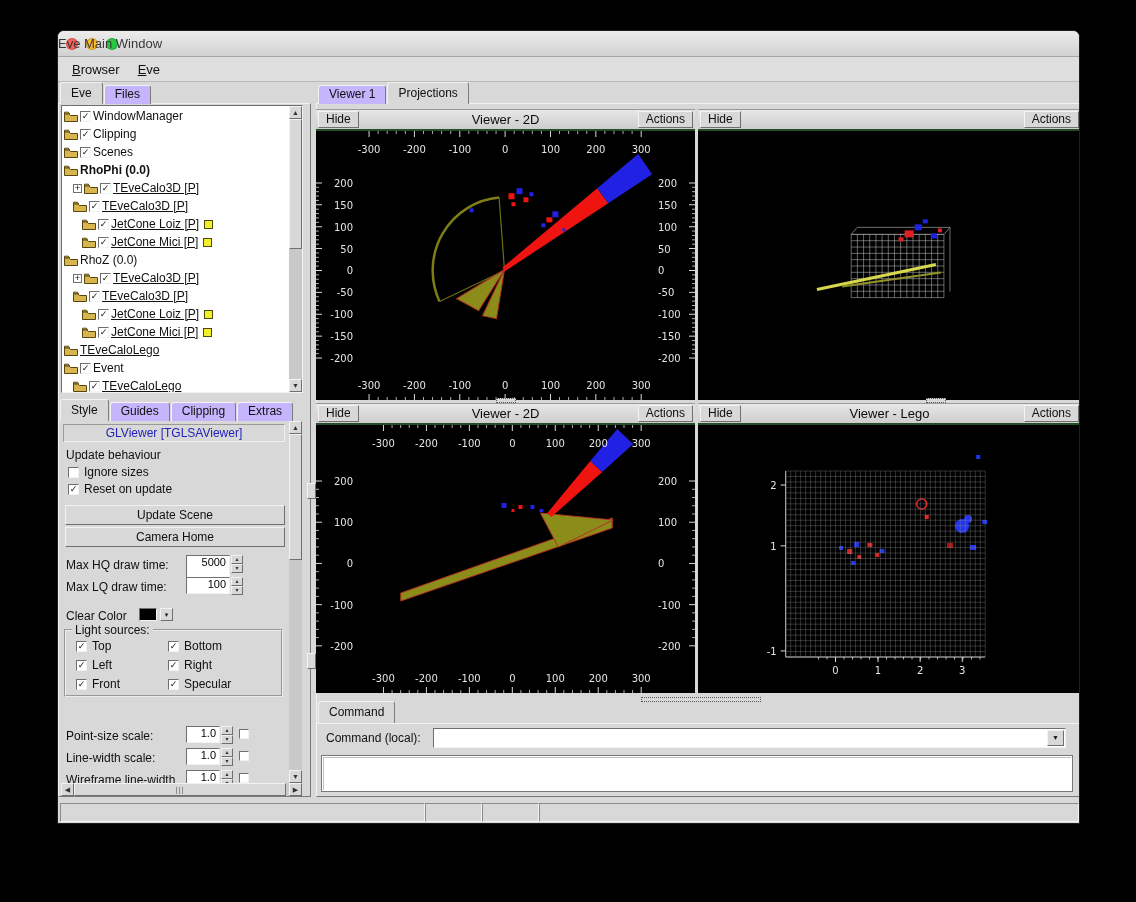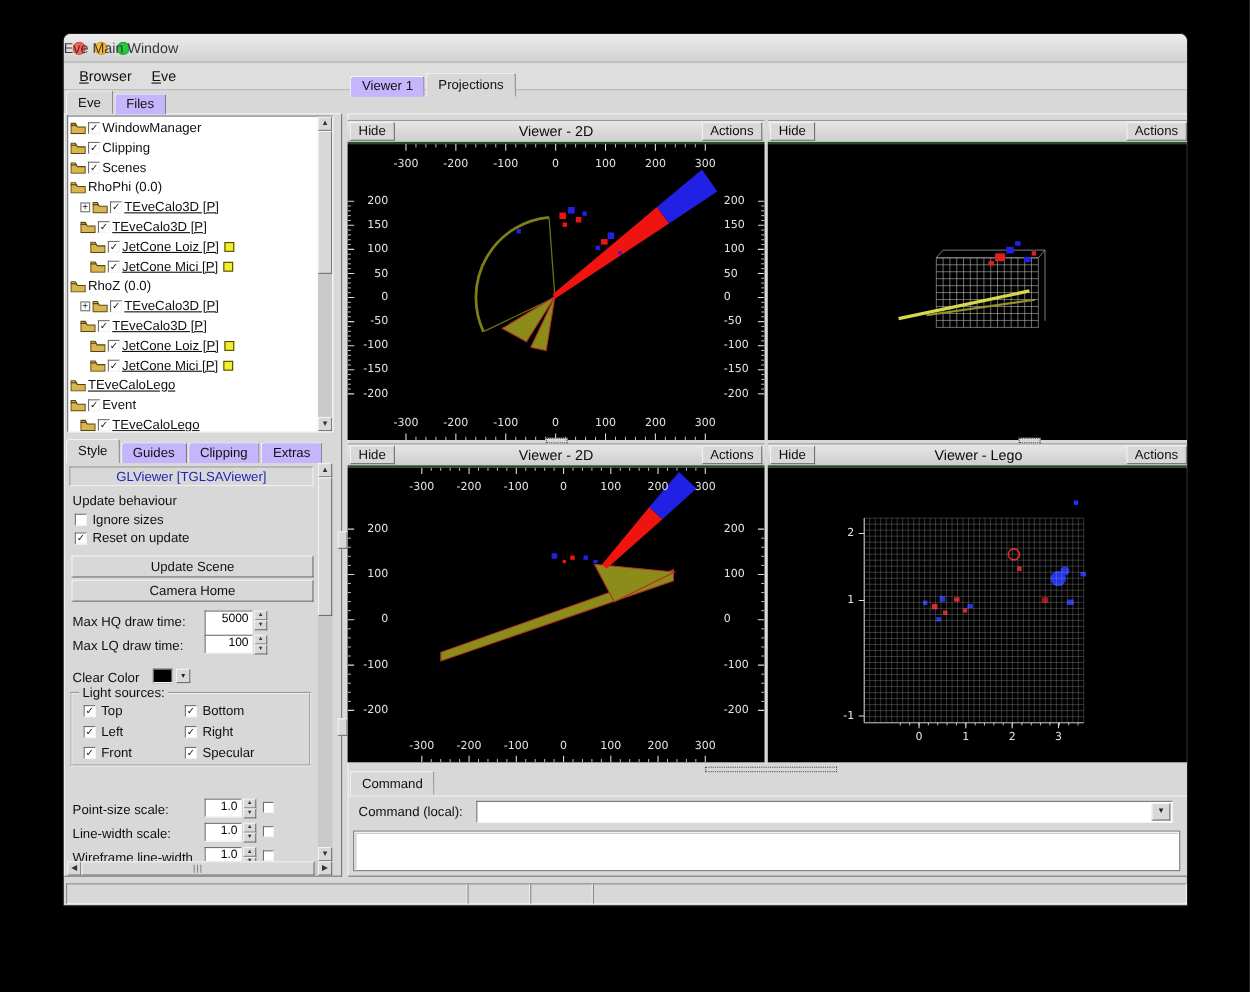--- a/index.html
+++ b/index.html
@@ -12,21 +12,21 @@
   .tl.y{left:28px;background:var(--tl-yellow,#febc2e)}
   .tl.g{left:48px;background:var(--tl-green,#28c840)}
   .menubar{position:absolute;left:0;top:26px;right:0;height:25px;background:#dedede;border-bottom:1px solid #b9b9b9;display:flex;align-items:center;padding-left:5px}
   .menu-item{display:inline-block;padding:3px 9px;font-size:13px;color:#101010}
   .menu-item::first-letter{text-decoration:underline}
   .frame{position:absolute;background:#d8d8d8;border:1px solid;border-color:#f2f2f2 #787878 #787878 #f2f2f2}
   .left-frame{left:0;top:72px;width:253px;height:694px}
   .right-frame{left:258px;top:72px;width:765px;height:694px}
   .tabs-row{position:absolute;display:flex;align-items:flex-end;z-index:6}
   .tabs-left{left:2px;top:51px;height:22px}
-  .tabs-main{left:260px;top:35px;height:22px}
+  .tabs-main{left:260px;top:51px;height:22px}
   .tabs-style{left:2px;top:368px;height:22px}
   .tabs-cmd{left:260px;top:670px;height:22px}
   .tab{height:19px;line-height:17px;padding:0 10px;font-size:12px;color:#101010;background:#c4b5fd;border:1px solid #7c7c7c;border-bottom:none;border-top-color:#f2f2f2;border-left-color:#f2f2f2;border-radius:3px 3px 0 0;margin-right:1px;white-space:nowrap}
   .tab.active{height:22px;line-height:20px;background:#d8d8d8}
   .tree-frame{position:absolute;left:3px;top:74px;width:242px;height:288px;background:#fff;border:1px solid;border-color:#6f6f6f #f2f2f2 #f2f2f2 #6f6f6f;overflow:hidden;z-index:2}
   .tree-rows{position:absolute;left:0;top:1px;right:13px;bottom:0;overflow:hidden}
   .tree-row{height:18px;display:flex;align-items:center;gap:2px;font-size:12px;color:#101010;white-space:nowrap}
   .exp{flex:0 0 9px;width:9px;height:9px;border:1px solid #6f6f6f;background:#fff;font-size:9px;line-height:7px;text-align:center;color:#111}
   .ficon{display:inline-flex;flex:0 0 14px}
   .cb{display:inline-block;width:11px;height:11px;border:1px solid;border-color:#6f6f6f #f2f2f2 #f2f2f2 #6f6f6f;background:#fff;font-size:9px;line-height:9px;text-align:center;color:#111;flex:0 0 11px}
@@ -138,21 +138,21 @@
         <div class="tree-row" style="padding-left: 2px;">
           <span class="ficon">
             <svg width="14" height="11" viewBox="0 0 14 11">
               <path d="M0.5 3 v-1.8 h4 l1 1.8 z" fill="#ecd27c" stroke="#57470f"></path>
               <path d="M0.5 3 h4.7 l1.2 1.5 H13.5 v6 H0.5 z" fill="#d9b550" stroke="#57470f"></path>
             </svg>
           </span>
           <span class="cb">✓</span>
           <span>Scenes</span>
         </div>
-        <div class="tree-row" style="padding-left: 2px;">
+        <div class="tree-row" style="padding-left: 2px; font-weight: bold;">
           <span class="ficon">
             <svg width="14" height="11" viewBox="0 0 14 11">
               <path d="M0.5 3 v-1.8 h4 l1 1.8 z" fill="#ecd27c" stroke="#57470f"></path>
               <path d="M0.5 3 h4.7 l1.2 1.5 H13.5 v6 H0.5 z" fill="#d9b550" stroke="#57470f"></path>
             </svg>
           </span>
           <span>RhoPhi (0.0)</span>
         </div>
         <div class="tree-row" style="padding-left: 11px;">
           <span class="exp">+</span>

